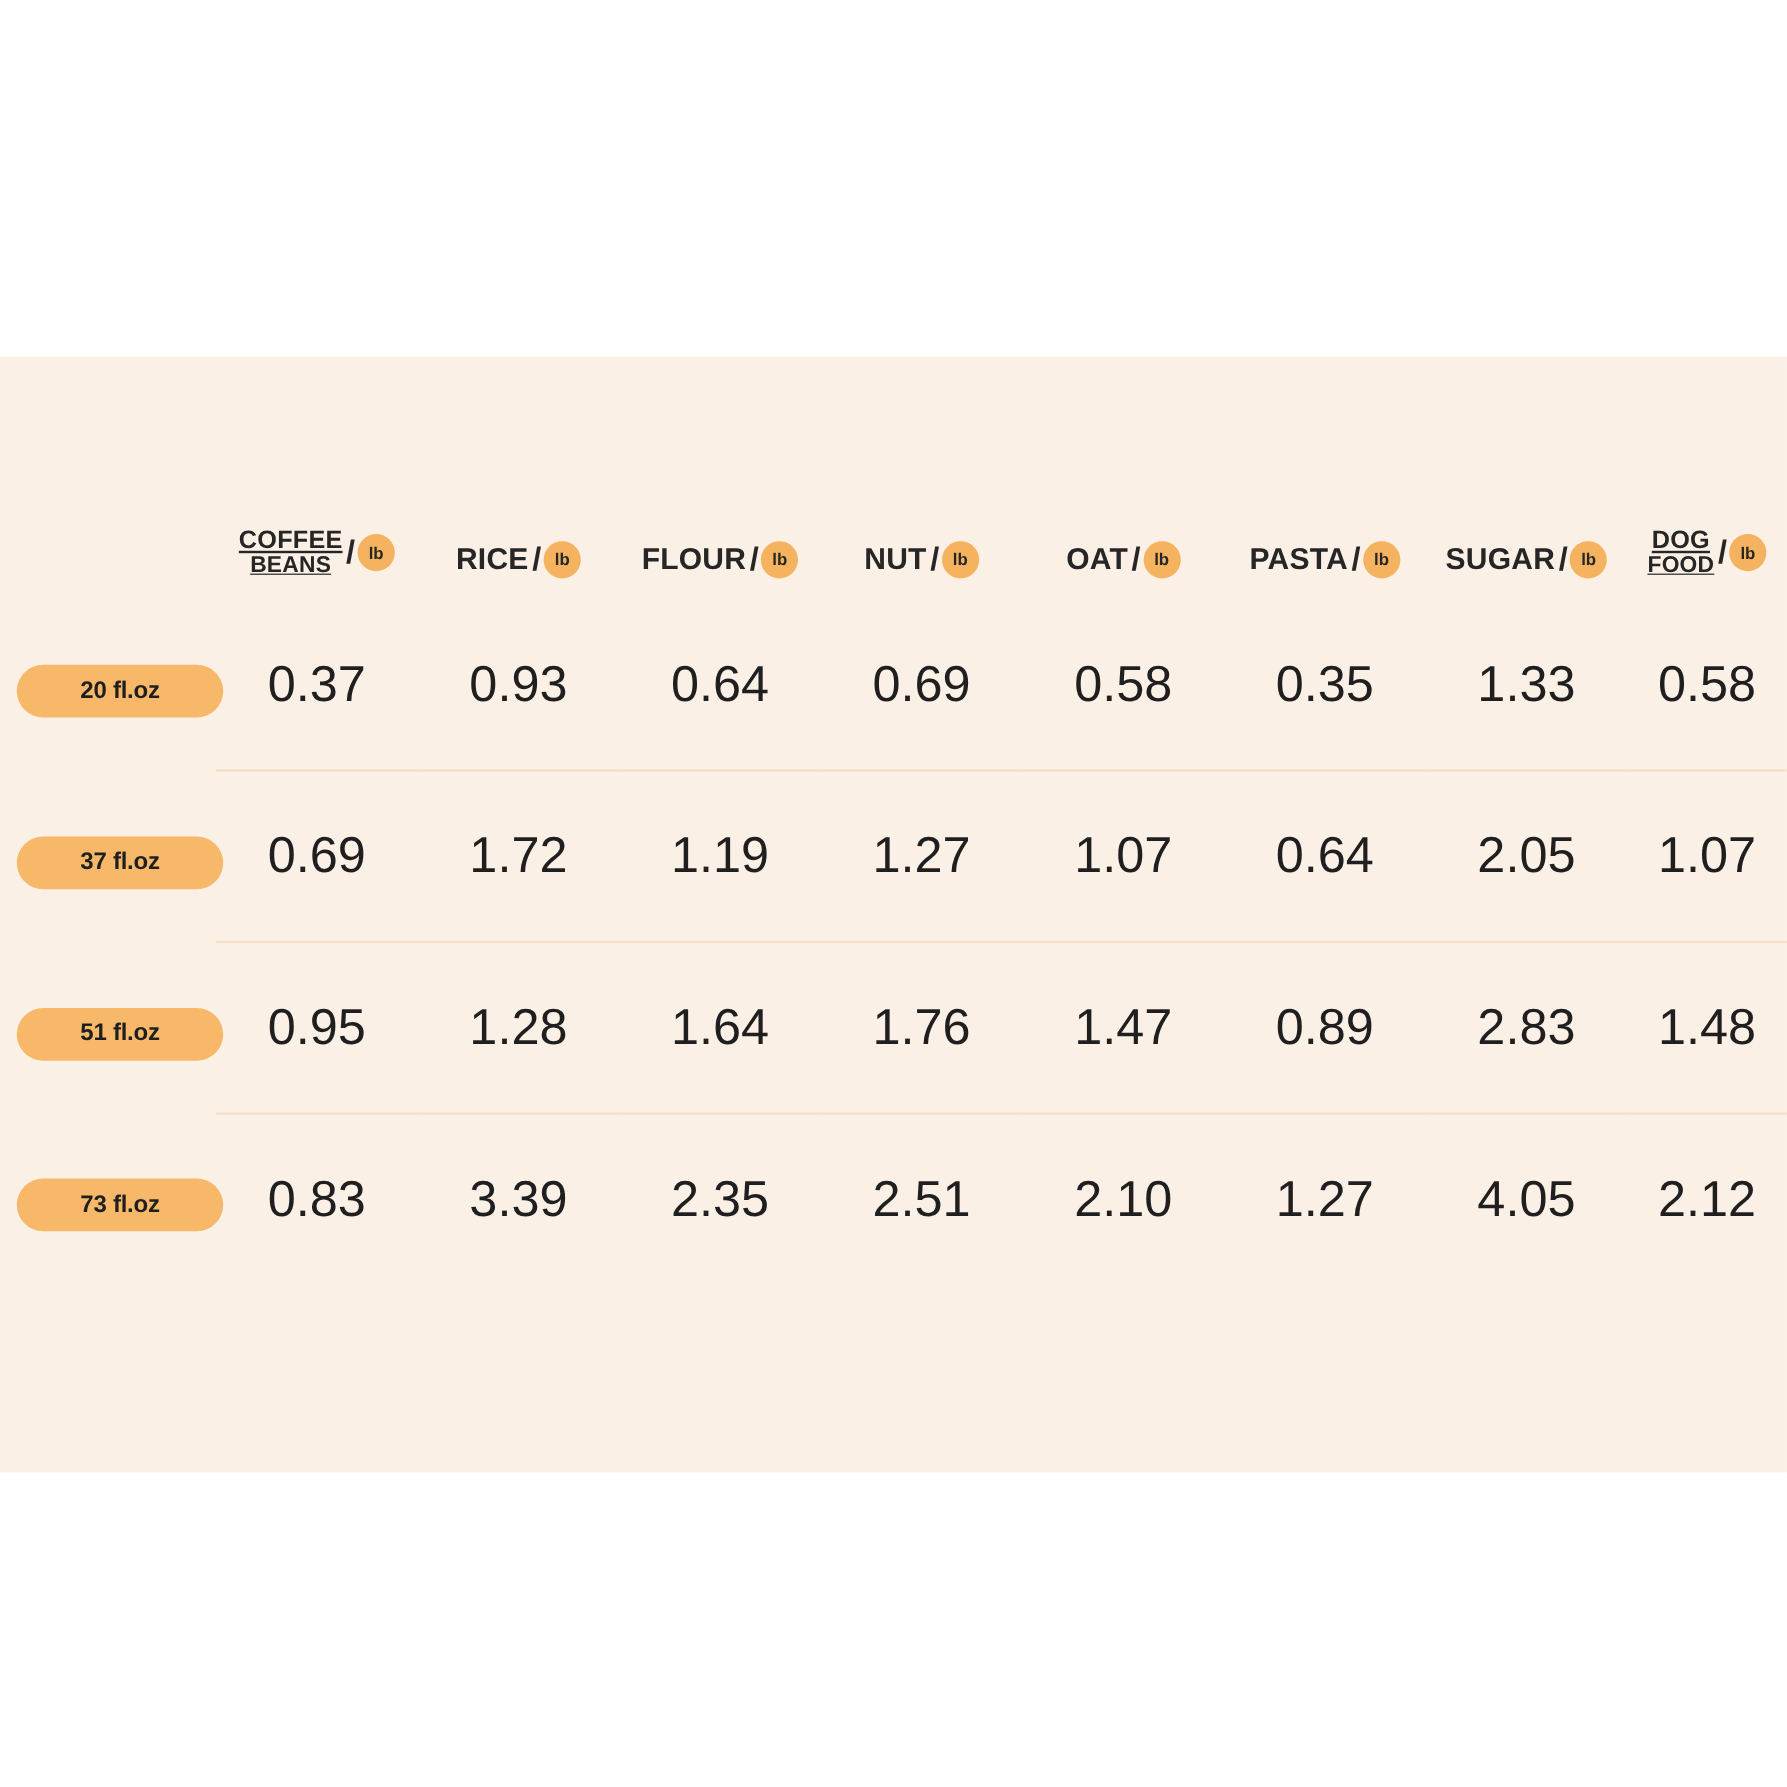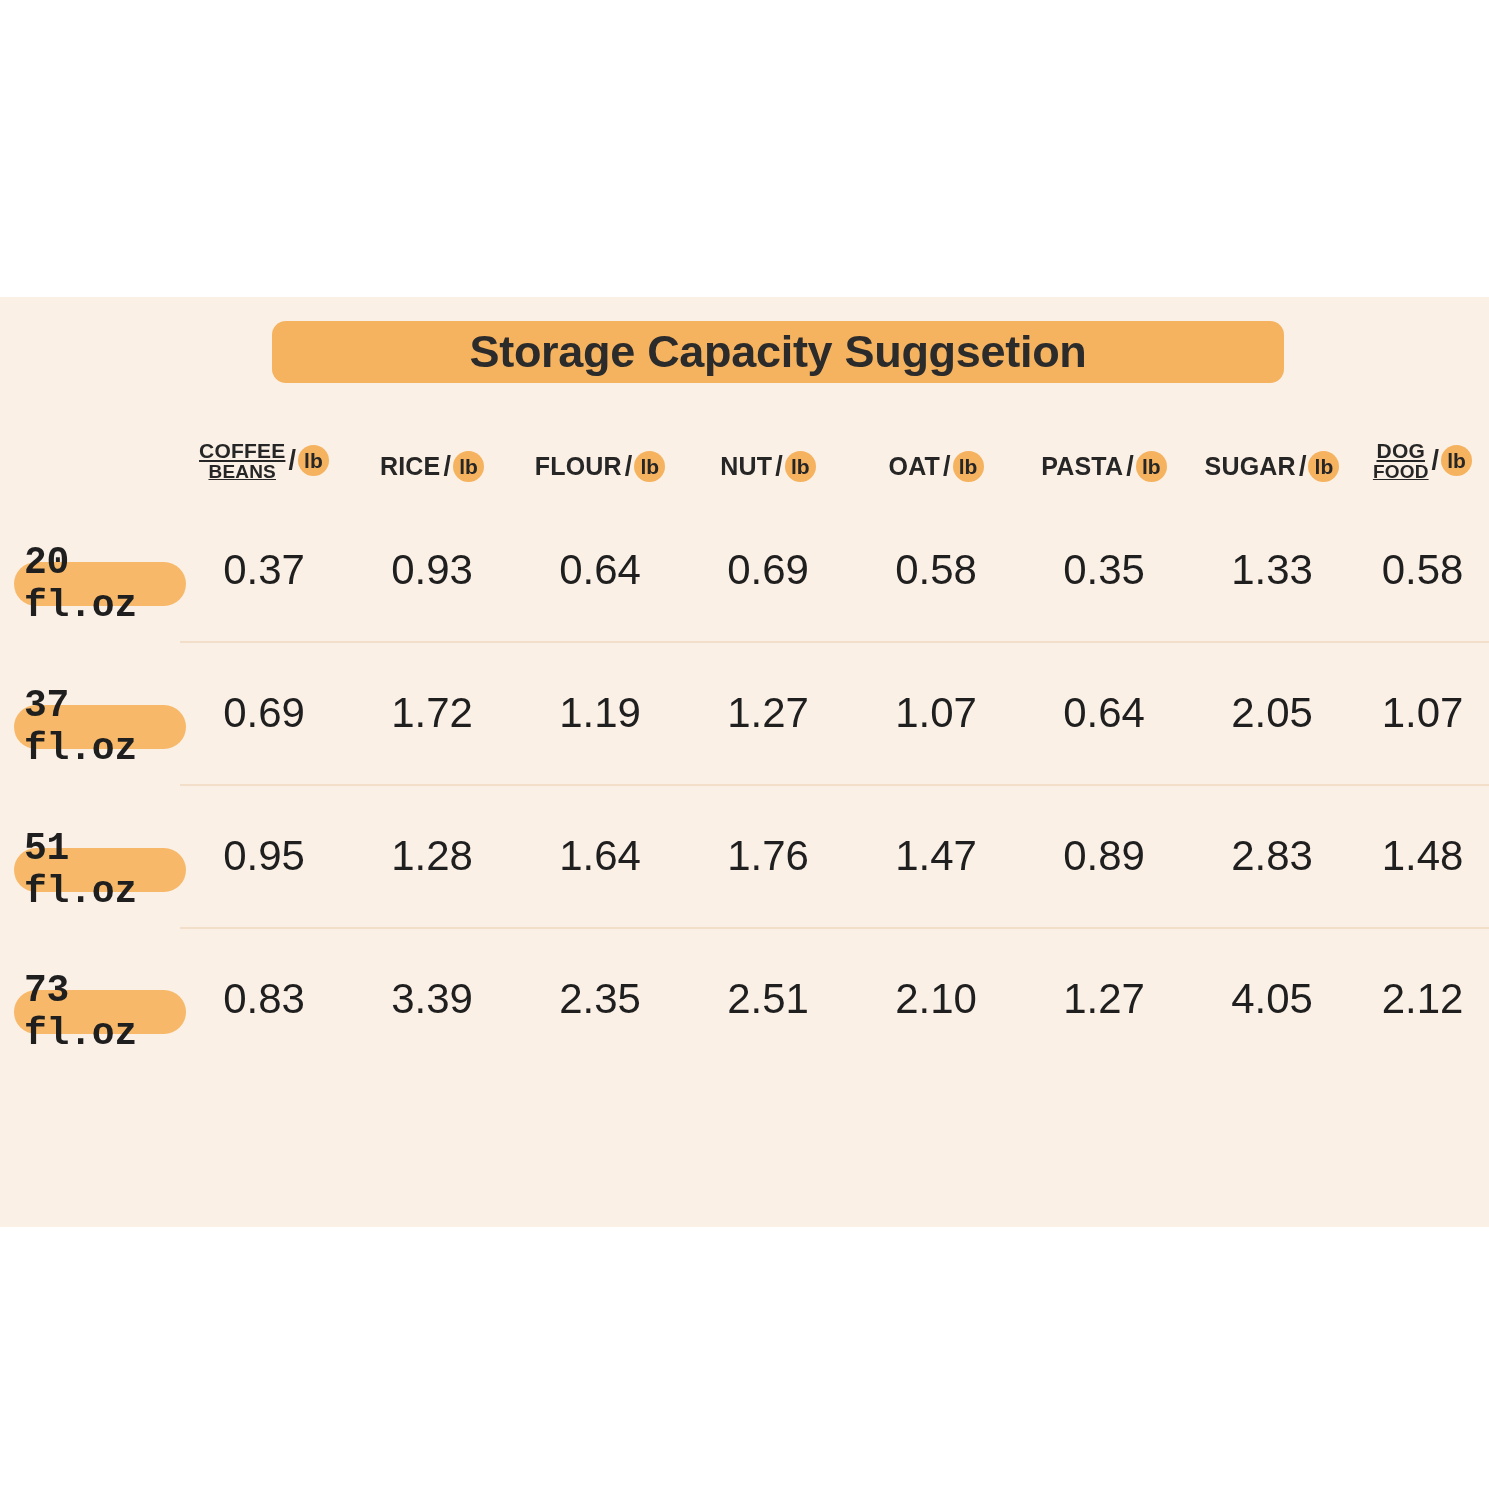--- a/index.html
+++ b/index.html
@@ -98,21 +98,21 @@
     font-weight: bold;
     color: #262626;
     margin: 0 1px 0 2px;
   }
   .hd .unit-badge {
     width: 31px;
     height: 31px;
     border-radius: 50%;
     background: #f5b25f;
     color: #262626;
-    font-size: 21px;
+    font-size: 14px;
     font-weight: bold;
     display: inline-flex;
     align-items: center;
     justify-content: center;
     line-height: 1;
   }
 
   
   table.cap tbody td {
     height: 139px;
@@ -131,37 +131,33 @@
   }
   .size-pill {
     display: inline-flex;
     align-items: center;
     justify-content: center;
     min-width: 152px;
     height: 44px;
     padding: 0 10px;
     background: #f7b969;
     border-radius: 22px;
-    font-size: 38px;
+    font-size: 20px;
     font-weight: bold;
     color: #1f1f1f;
     letter-spacing: -0.2px;
-    font-family: Liberation Mono, monospace;
   }
 </style>
 </head>
 <body>
 
 <div id="stage">
 
   <div class="panel"></div>
 
-  <div class="title-pill">
-    <span class="title-text">Storage Capacity Suggsetion</span>
-  </div>
 
   <table class="cap">
     <colgroup>
       <col class="c-row">
       <col class="c-data">
         <col class="c-data">
         <col class="c-data">
         <col class="c-data">
       <col class="c-data">
         <col class="c-data">

